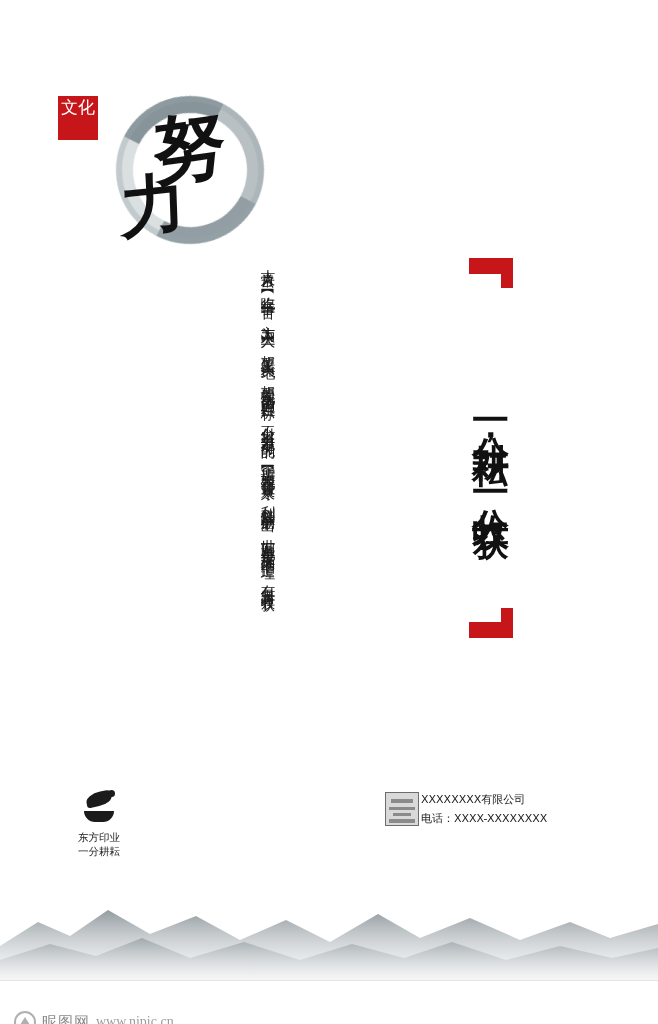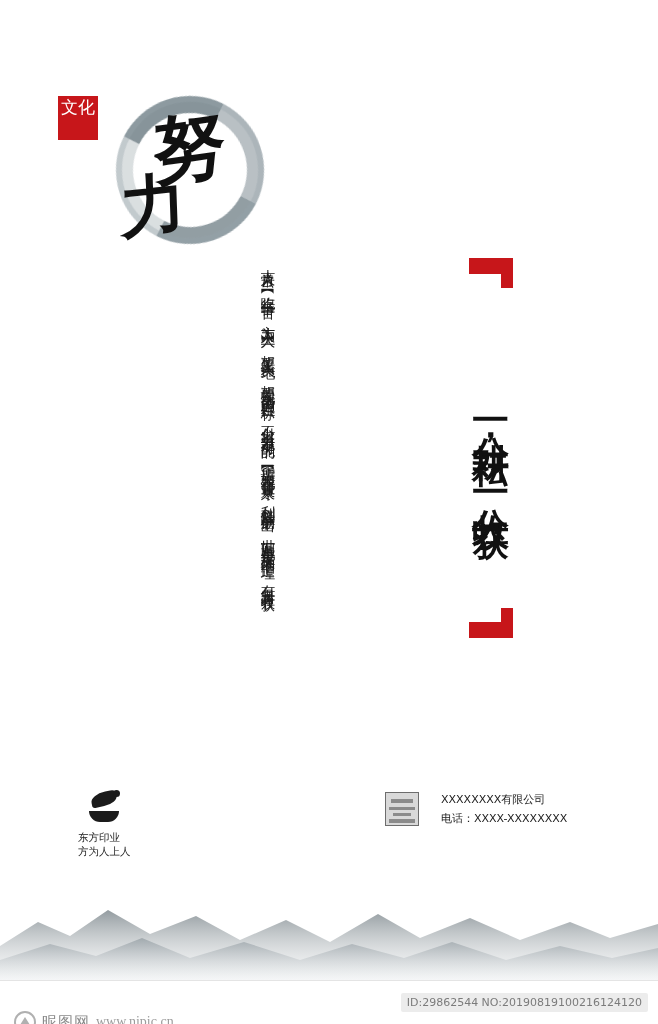--- a/index.html
+++ b/index.html
@@ -223,21 +223,21 @@
     font-size: 10.5px;
     line-height: 14px;
     color: #1b1b1b;
   }
   #footer-right {
     position: absolute;
     left: 385px;
     top: 790px;
     display: flex;
     align-items: center;
-    gap: 22px;
+    gap: 2px;
   }
   #qr {
     width: 34px;
     height: 34px;
     border: 1px solid #6d6d6d;
     background:
       linear-gradient(#8b8b8b,#8b8b8b) center 6px/22px 4px no-repeat,
       linear-gradient(#8b8b8b,#8b8b8b) center 14px/26px 3px no-repeat,
       linear-gradient(#8b8b8b,#8b8b8b) center 20px/18px 3px no-repeat,
       linear-gradient(#8b8b8b,#8b8b8b) center 26px/26px 4px no-repeat,
@@ -325,21 +325,21 @@
   <div id="body-text">古人常云：【吃得苦中苦，方为人上人】。想要出人头地、想要实现自己的人生目标，不付出努力是不可能的。正所谓【梅花香自苦寒来，利剑锋从磨砺出】。世间万事都是这样的一个道理：有付出才有收获。</div>
 
   <div id="footer-left">
     <div id="bird-mark">
       <span class="wing"></span>
       <span class="head"></span>
       <span class="bowl"></span>
     </div>
     <div class="txt">
       <div>东方印业</div>
-      <div>方为人上人</div>
+      <div>一分耕耘</div>
     </div>
   </div>
 
   <div id="footer-right">
     <div id="qr"></div>
     <div class="lines">
       <div>XXXXXXXX有限公司</div>
       <div>电话：XXXX-XXXXXXXX</div>
     </div>
   </div>
@@ -363,14 +363,13 @@
 
 <div id="watermark-bar">
   <div id="wm-logo">
     <svg width="22" height="22" viewBox="0 0 22 22">
       <circle cx="11" cy="11" r="10" fill="none" stroke="#b0b0b0" stroke-width="2"></circle>
       <path d="M6 14 L11 6 L16 14 Z" fill="#b0b0b0"></path>
     </svg>
     <span id="wm-cn">昵图网</span>
     <span id="wm-url">www.nipic.cn</span>
   </div>
-  <div id="wm-id">ID:29862544  NO:20190819100216124120</div>
 </div>
 
 </body></html>

